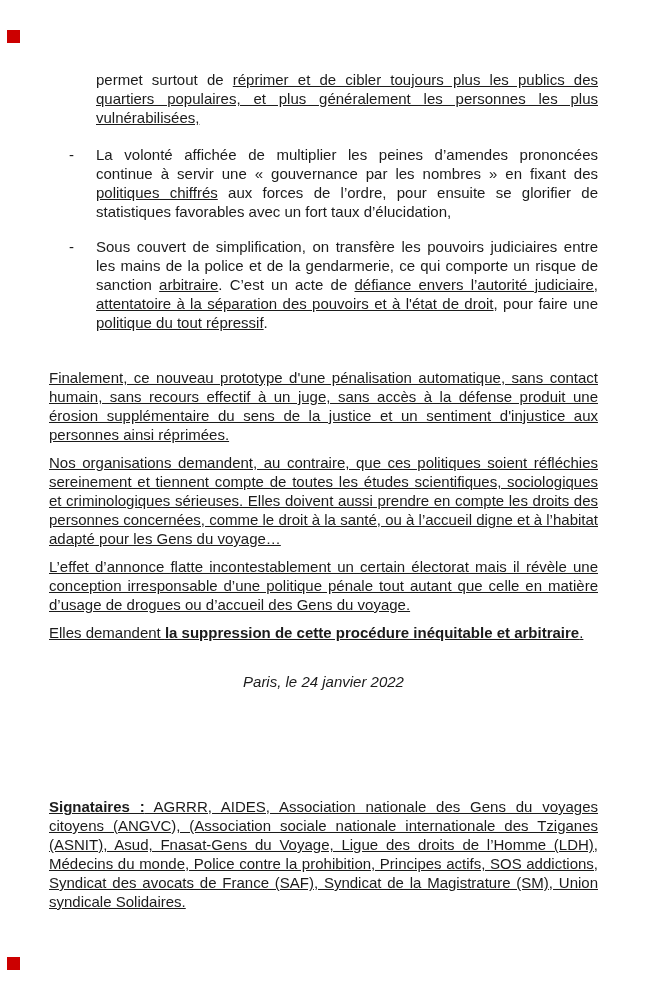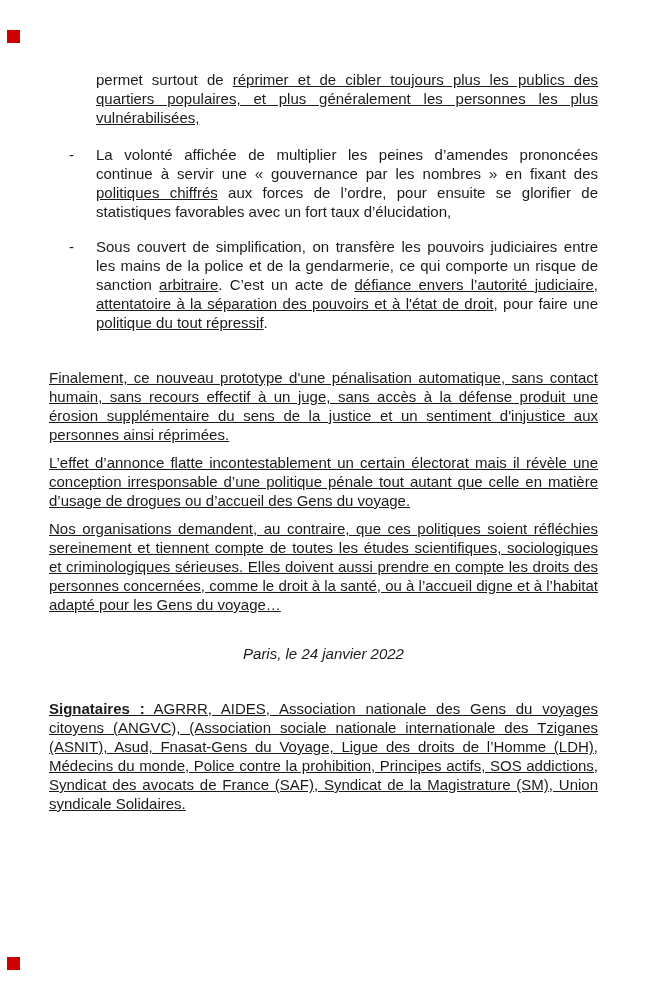--- a/index.html
+++ b/index.html
@@ -44,21 +44,21 @@
   }
   .para { margin-top: 9px; text-decoration: underline; }
   .para-first { margin-top: 36px; }
   .u { text-decoration: underline; }
   .b { font-weight: bold; }
   .dateline {
     margin-top: 30px;
     font-style: italic;
     text-align: center;
   }
-  .signatories { margin-top: 36px; }
+  .signatories { margin-top: 106px; }
 </style>
 </head>
 <body>
 
 <div class="page">
 
   <div class="marker marker-top" style="background: rgb(204, 0, 0);"></div>
   <div class="marker marker-bottom" style="background: rgb(204, 0, 0);"></div>
 
   <div class="content">
@@ -71,23 +71,24 @@
     </div>
 
     <div class="bullet bullet-2">
       <span class="dash">-</span>
       <p><span>Sous couvert de simplification, on transfère les pouvoirs judiciaires entre les mains de la police et de la gendarmerie, ce qui comporte un risque de sanction </span><span class="u">arbitraire</span><span>. C’est un acte de </span><span class="u">défiance envers l’autorité judiciaire, attentatoire à la séparation des pouvoirs et à l'état de droit</span><span>, pour faire une </span><span class="u">politique du tout répressif</span><span>.</span></p>
     </div>
 
     <p class="para para-first">Finalement, ce nouveau prototype d'une pénalisation automatique, sans contact humain, sans recours effectif à un juge, sans accès à la défense produit une érosion supplémentaire du sens de la justice et un sentiment d'injustice aux personnes ainsi réprimées.</p>
 
 
+    <p class="para">Nos organisations demandent, au contraire, que ces politiques soient réfléchies sereinement et tiennent compte de toutes les études scientifiques, sociologiques et criminologiques sérieuses. Elles doivent aussi prendre en compte les droits des personnes concernées, comme le droit à la santé, ou à l’accueil digne et à l’habitat adapté pour les Gens du voyage…</p>
+
     <p class="para">L’effet d’annonce flatte incontestablement un certain électorat mais il révèle une conception irresponsable d’une politique pénale tout autant que celle en matière d’usage de drogues ou d’accueil des Gens du voyage.</p>
 
-    <p class="para">Nos organisations demandent, au contraire, que ces politiques soient réfléchies sereinement et tiennent compte de toutes les études scientifiques, sociologiques et criminologiques sérieuses. Elles doivent aussi prendre en compte les droits des personnes concernées, comme le droit à la santé, ou à l’accueil digne et à l’habitat adapté pour les Gens du voyage…</p>
-
+    <p class="para"><span>Elles demandent </span><span class="b">la suppression de cette procédure inéquitable et arbitraire</span><span>.</span></p>
 
     <p class="dateline">Paris, le 24 janvier 2022</p>
 
     <p class="para signatories"><span class="b">Signataires :</span><span> AGRRR, AIDES, Association nationale des Gens du voyages citoyens (ANGVC), (Association sociale nationale internationale des Tziganes (ASNIT), Asud, Fnasat-Gens du Voyage, Ligue des droits de l’Homme (LDH), Médecins du monde, Police contre la prohibition, Principes actifs, SOS addictions, Syndicat des avocats de France (SAF), Syndicat de la Magistrature (SM), Union syndicale Solidaires.</span></p>
 
   </div>
 </div>
 
 </body></html>

